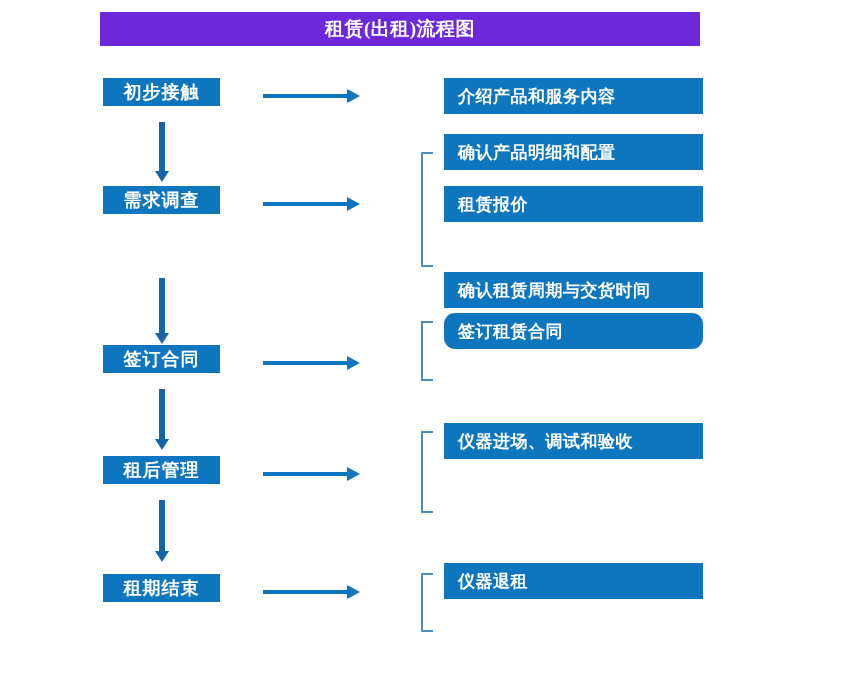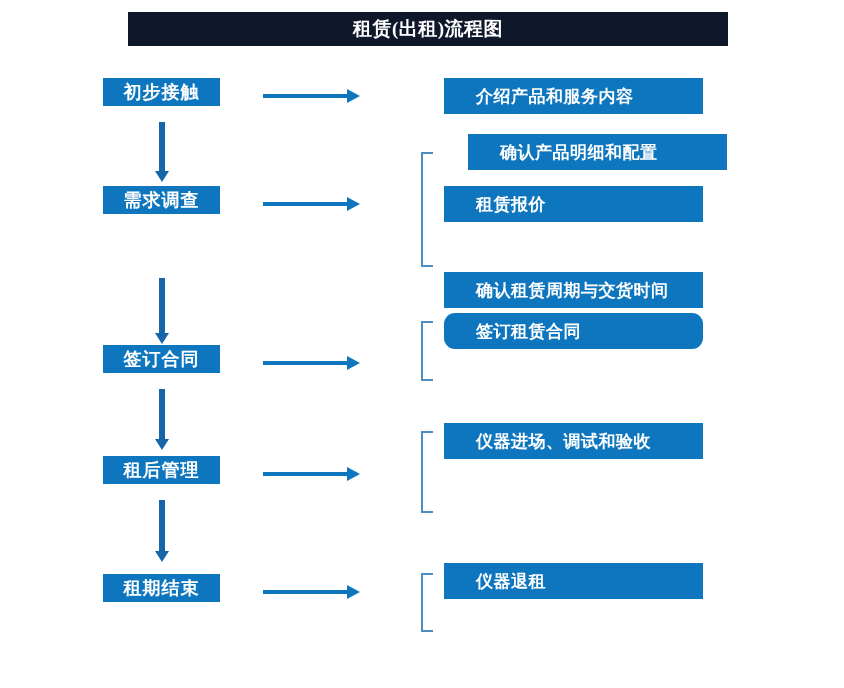--- a/index.html
+++ b/index.html
@@ -19,29 +19,28 @@
     overflow: hidden;
   }
 
   
   .title-bar {
     position: absolute;
     left: 100px;
     top: 12px;
     width: 600px;
     height: 34px;
-    background: #0f172a;
+    background: #6d28d9;
     color: #ffffff;
     font-size: 19px;
     font-weight: bold;
     display: flex;
     align-items: center;
     justify-content: center;
     letter-spacing: 0.5px;
-    margin-left: 28px;
   }
 
   
   .stage-box {
     position: absolute;
     left: 103px;
     width: 117px;
     height: 28px;
     background: #0e76be;
     color: #ffffff;
@@ -58,21 +57,21 @@
     position: absolute;
     left: 444px;
     width: 259px;
     height: 36px;
     background: #0e76be;
     color: #ffffff;
     font-size: 17px;
     font-weight: bold;
     display: flex;
     align-items: center;
-    padding-left: 32px;
+    padding-left: 14px;
     box-sizing: border-box;
     letter-spacing: 0.5px;
   }
 
   
   .h-arrow {
     position: absolute;
     left: 263px;
     width: 96px;
     height: 14px;
@@ -149,21 +148,21 @@
     <div class="head" style="top:49px;"></div>
   </div>
 
   <div class="stage-box" style="top:186px;">需求调查</div>
   <div class="h-arrow" style="top:197px;">
     <div class="shaft"></div>
     <div class="head"></div>
   </div>
 
   <div class="bracket" style="top:152px; height:115px;"></div>
-  <div class="detail-box" style="top:134px;margin-left:24px;">确认产品明细和配置</div>
+  <div class="detail-box" style="top:134px;">确认产品明细和配置</div>
   <div class="detail-box" style="top:186px;">租赁报价</div>
   <div class="detail-box" style="top:240px;margin-top:32px;">确认租赁周期与交货时间</div>
 
   <div class="v-arrow" style="top:278px; height:66px;">
     <div class="shaft" style="height:55px;"></div>
     <div class="head" style="top:55px;"></div>
   </div>
 
   <div class="stage-box" style="top:345px;">签订合同</div>
   <div class="h-arrow" style="top:356px;">

